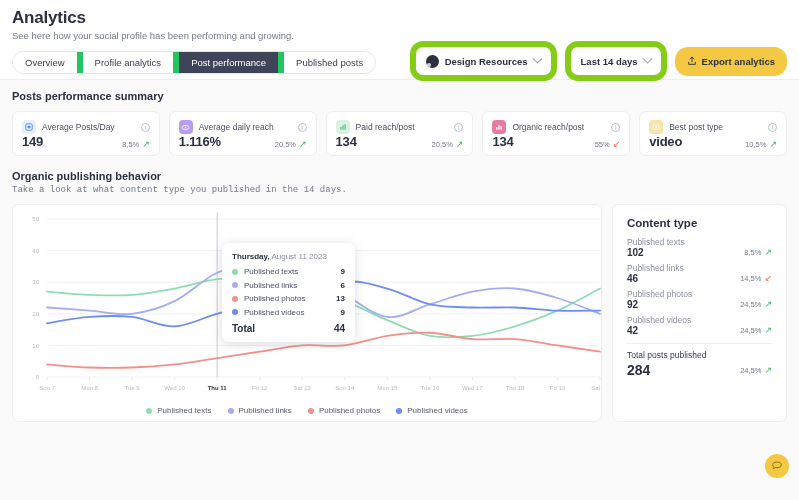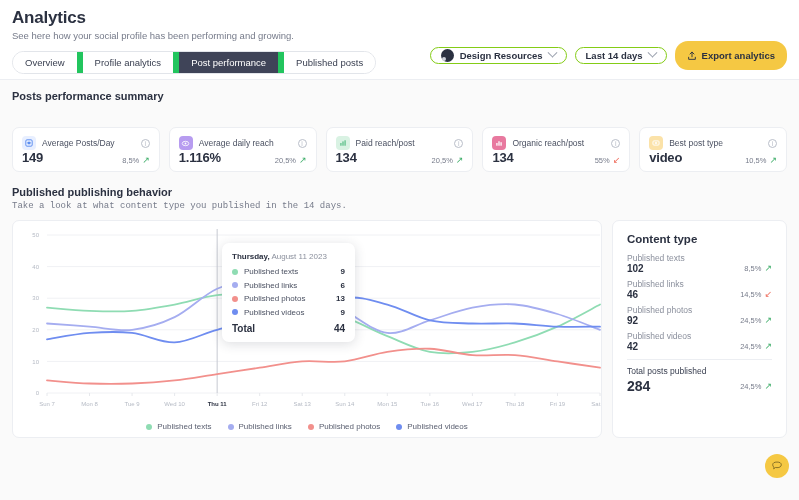--- a/index.html
+++ b/index.html
@@ -49,22 +49,22 @@
   .tab:last-child { border-right: none; }
   .tab.active {
     background: #3f4458; color: #ffffff; font-weight: normal;
   }
   .header-right {
     position: absolute; right: 12px; top: 41px;
     display: flex; align-items: center; gap: 8px;
   }
   .pill {
     display: flex; align-items: center; gap: 6px;
-    height: 17px; padding: 0 10px;
-    border: 1px solid #84cc16; border-radius: 13px;
+    height: 40px; padding: 0 10px;
+    border: 6px solid #84cc16; border-radius: 13px;
     background: #fff; font-size: 9.5px; color: #2b3141; font-weight: bold;
     cursor: pointer; white-space: nowrap;
   }
   .avatar-dot {
     width: 13px; height: 13px; border-radius: 50%;
     background: #2b3141;
     position: relative; flex: none;
   }
   .avatar-dot::after{
     content:""; position:absolute; left:1.5px; bottom:1px;
@@ -78,21 +78,21 @@
     background: #f5c843; color: #2b3141;
     font-size: 9.5px; font-weight: bold; cursor: pointer;
     font-family: "Liberation Sans", sans-serif; white-space: nowrap;
   }
 
   
   .body { padding: 10px 12px 0 12px; }
   .section-title { font-size: 11px; font-weight: bold; color: #2b3141; }
   .section-sub { font-size: 9px; color: #767b8a; margin-top: 3px; font-family: Liberation Mono, monospace; }
 
-  .cards { display: flex; gap: 9px; margin-top: 25px; }
+  .cards { display: flex; gap: 9px; margin-top: 9px; }
   .card {
     flex: 1; background: #fff; border: 1px solid #eceef2;
     border-radius: 7px; padding: 8px 9px 8px 9px; height: 45px;
     display: flex; flex-direction: column; justify-content: space-between;
   }
   .card-top { display: flex; align-items: center; gap: 6px; }
   .card-ico {
     width: 14px; height: 14px; border-radius: 4px; flex: none;
     display: flex; align-items: center; justify-content: center;
   }
@@ -300,21 +300,21 @@
           <span class="card-delta">
             <span>10,5%</span>
             <span class="arrow-up">↗</span>
           </span>
         </div>
       </div>
 
     </div>
 
     <div style="margin-top:14px">
-      <div class="section-title">Published publishing behavior</div>
+      <div class="section-title">Organic publishing behavior</div>
       <div class="section-sub">Take a look at what content type you published in the 14 days.</div>
     </div>
 
     <div class="chart-row">
 
       <div class="chart-panel">
         <svg class="chart-svg" id="chart" width="601" height="218">
             <line x1="34" y1="172" x2="587" y2="172" stroke="#f0f1f4" stroke-width="1"></line>
             <text x="26" y="174.2" class="y-lab" text-anchor="end">0</text>
             <line x1="34" y1="140.4" x2="587" y2="140.4" stroke="#f0f1f4" stroke-width="1"></line>

